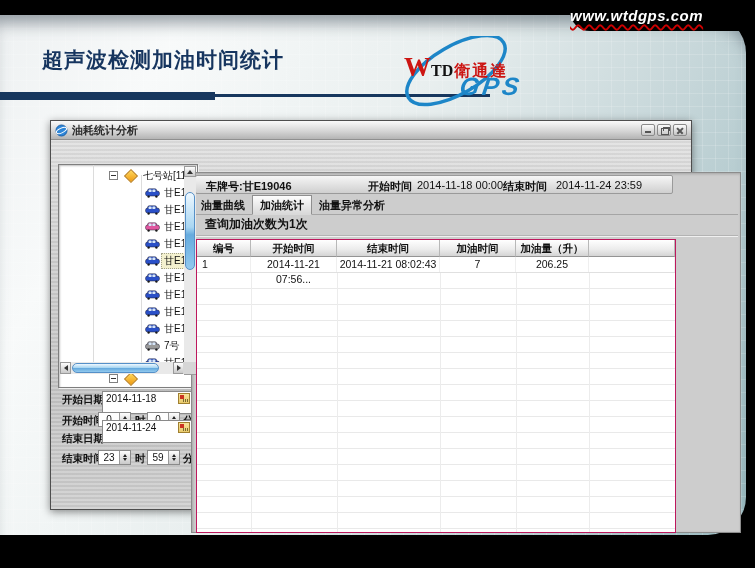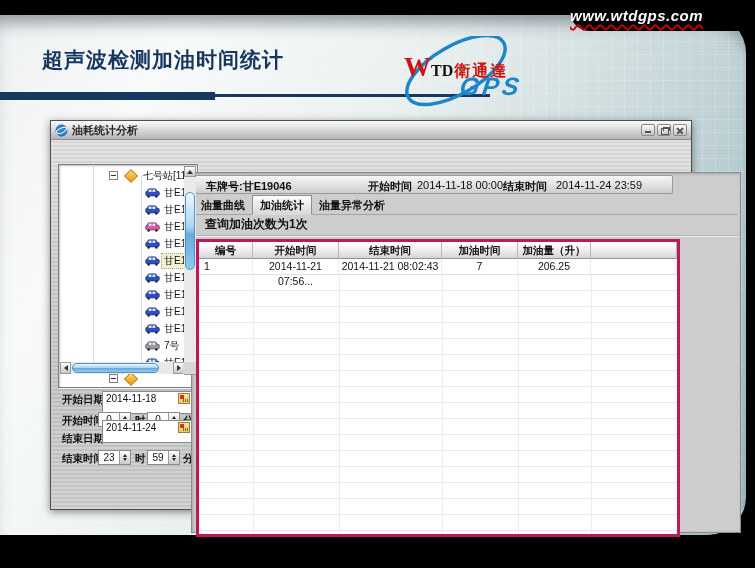--- a/index.html
+++ b/index.html
@@ -161,21 +161,21 @@
   .tab{font-size:11px;font-weight:bold;color:#111;padding:2px 7px 1px 7px;white-space:nowrap;}
   .tab.active{
     background:linear-gradient(#fdfdfd,#d9d9d9);border:1px solid #8f8f8f;border-bottom:1px solid #d9d9d9;
     margin-bottom:-1px;position:relative;z-index:2;
   }
   .status-line{
     position:absolute;left:2px;top:41px;right:2px;height:21px;
     font-size:12px;font-weight:bold;color:#111;padding-left:11px;line-height:21px;
     border-bottom:1px solid #b3b3b3;box-shadow:0 1px 0 rgba(255,255,255,.7);
   }
-  .table{position:absolute;left:4px;top:66px;width:478px;height:292px;background:#fff;border:3px solid #be185d;box-sizing:content-box;}
+  .table{position:absolute;left:4px;top:66px;width:478px;height:292px;background:#fff;border:1px solid #be185d;box-sizing:content-box;}
   .thead{display:flex;height:17px;}
   .th{
     box-sizing:border-box;height:17px;line-height:16px;text-align:center;
     font-size:10.5px;font-weight:bold;color:#111;
     background:linear-gradient(#ffffff,#ebebeb 60%,#d4d4d4);
     border-right:1px solid #b8b8b8;border-bottom:1px solid #949494;
   }
   .tbody{
     position:absolute;left:0;top:17px;right:0;bottom:0;overflow:hidden;
     background:repeating-linear-gradient(to bottom,#ffffff 0 15px,#e9e9e9 15px 16px);

